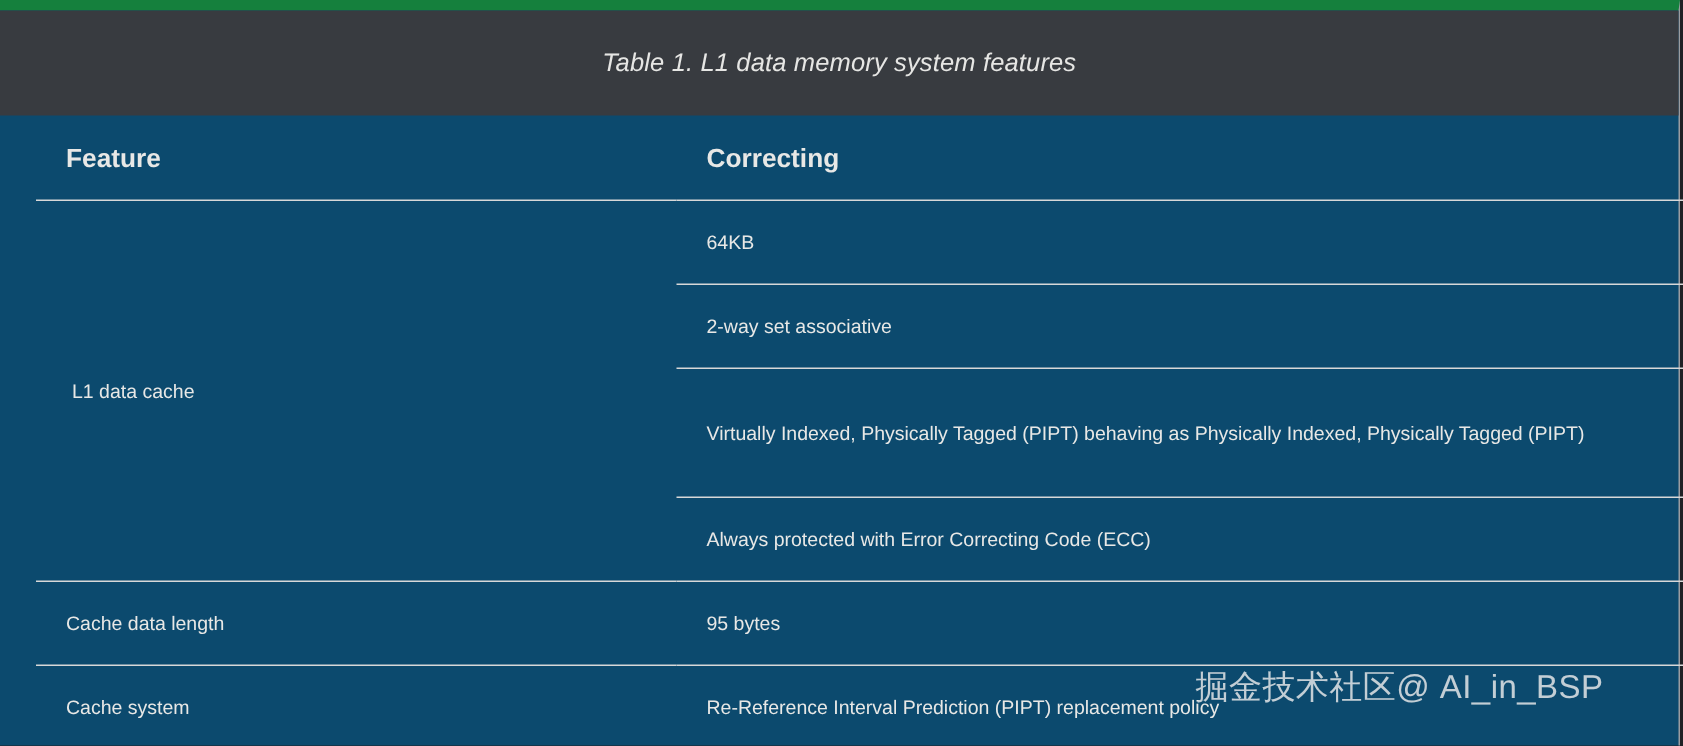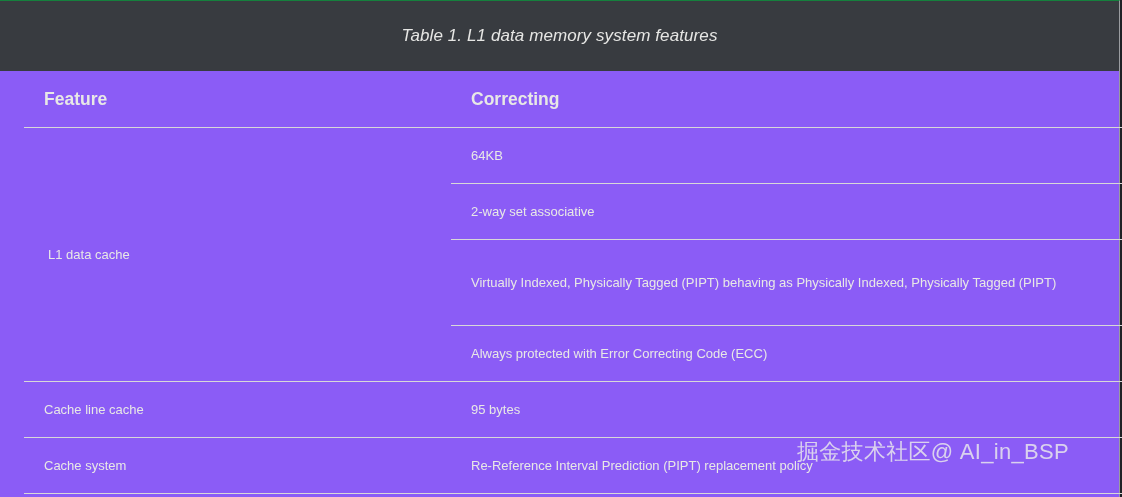--- a/index.html
+++ b/index.html
@@ -10,24 +10,24 @@
       height: 497px;
       overflow: hidden;
       font-family: "Liberation Sans", "DejaVu Sans", sans-serif;
       color: #e8e8e6;
     }
     .frame {
       position: absolute;
       left: 0; top: 0;
       width: 1120px;
       height: 497px;
-      border-top: 1px solid #15803d;
+      border-top: 7px solid #15803d;
       border-right: 1px solid #9a9ca0;
       box-sizing: border-box;
-      background: #8b5cf6;
+      background: #0c4a6e;
     }
     .caption {
       height: 70px;
       background: #383b40;
       display: flex;
       align-items: center;
       justify-content: center;
       font-style: italic;
       font-size: 17px;
       color: #e6e6e4;
@@ -95,21 +95,21 @@
       <tr class="r56">
         <td>2-way set associative</td>
       </tr>
       <tr class="r86">
         <td>Virtually Indexed, Physically Tagged (PIPT) behaving as Physically Indexed, Physically Tagged (PIPT)</td>
       </tr>
       <tr class="r56">
         <td>Always protected with Error Correcting Code (ECC)</td>
       </tr>
       <tr class="r56">
-        <td>Cache line cache</td>
+        <td>Cache data length</td>
         <td>95 bytes</td>
       </tr>
       <tr class="r56">
         <td>Cache system</td>
         <td>Re-Reference Interval Prediction (PIPT) replacement policy</td>
       </tr>
     </tbody>
   </table>
   <div class="wm">掘金技术社区@ AI_in_BSP</div>
 </div>

